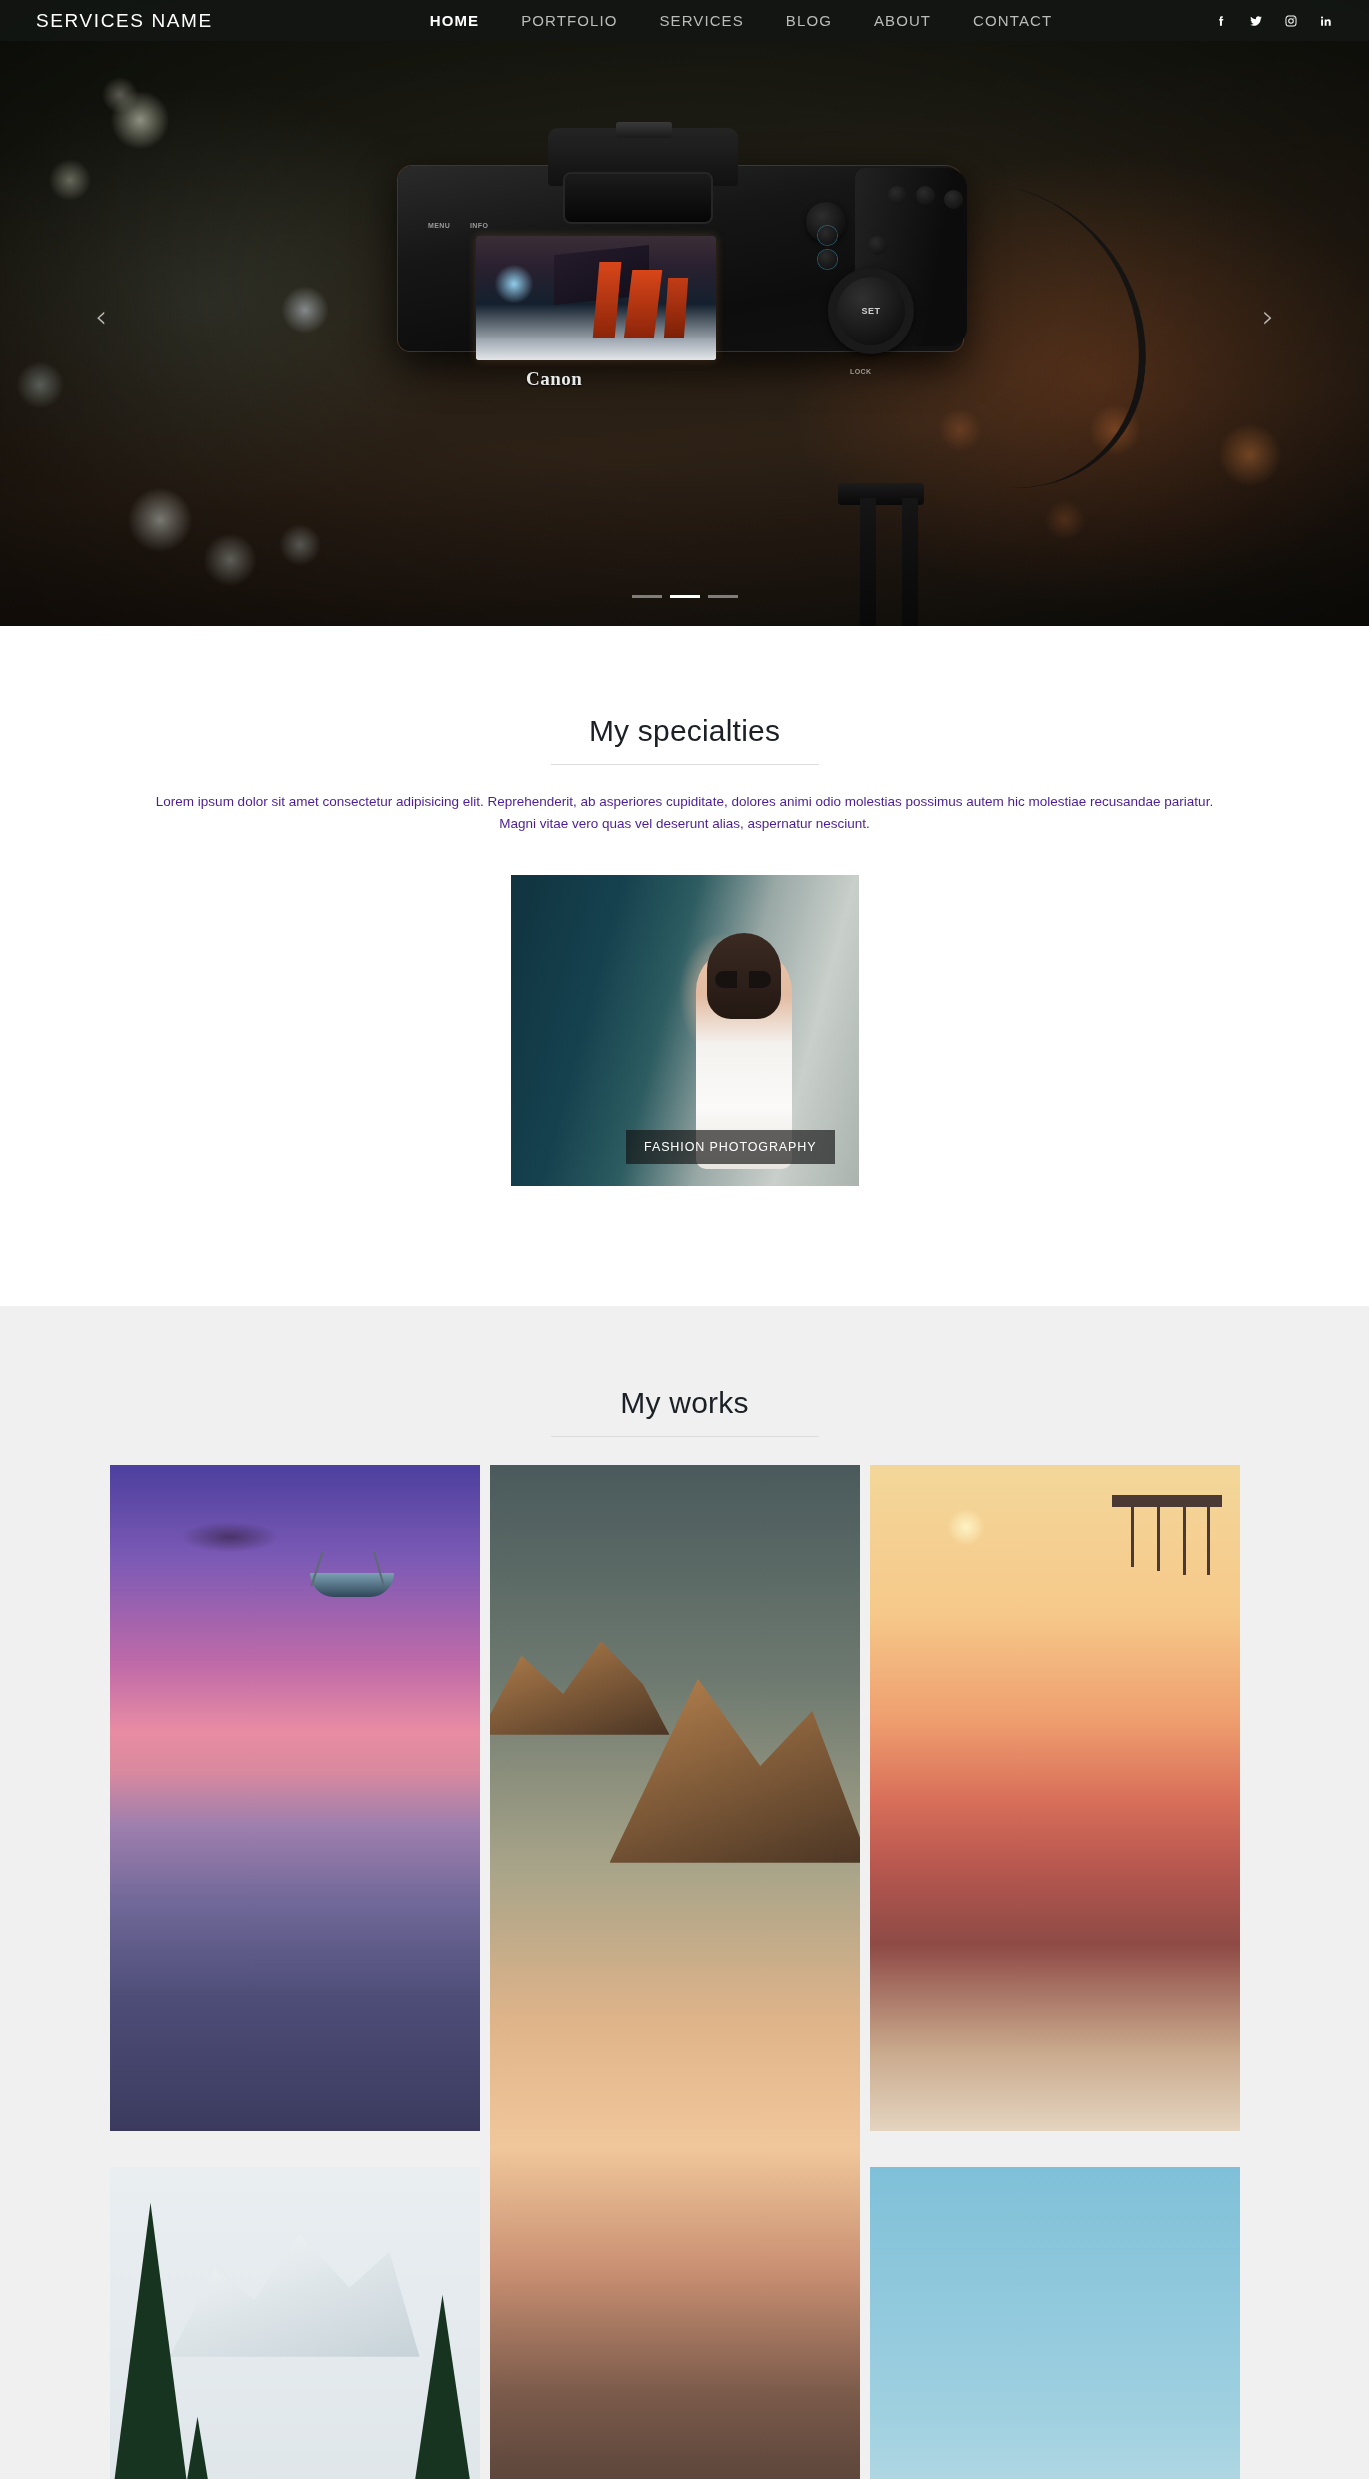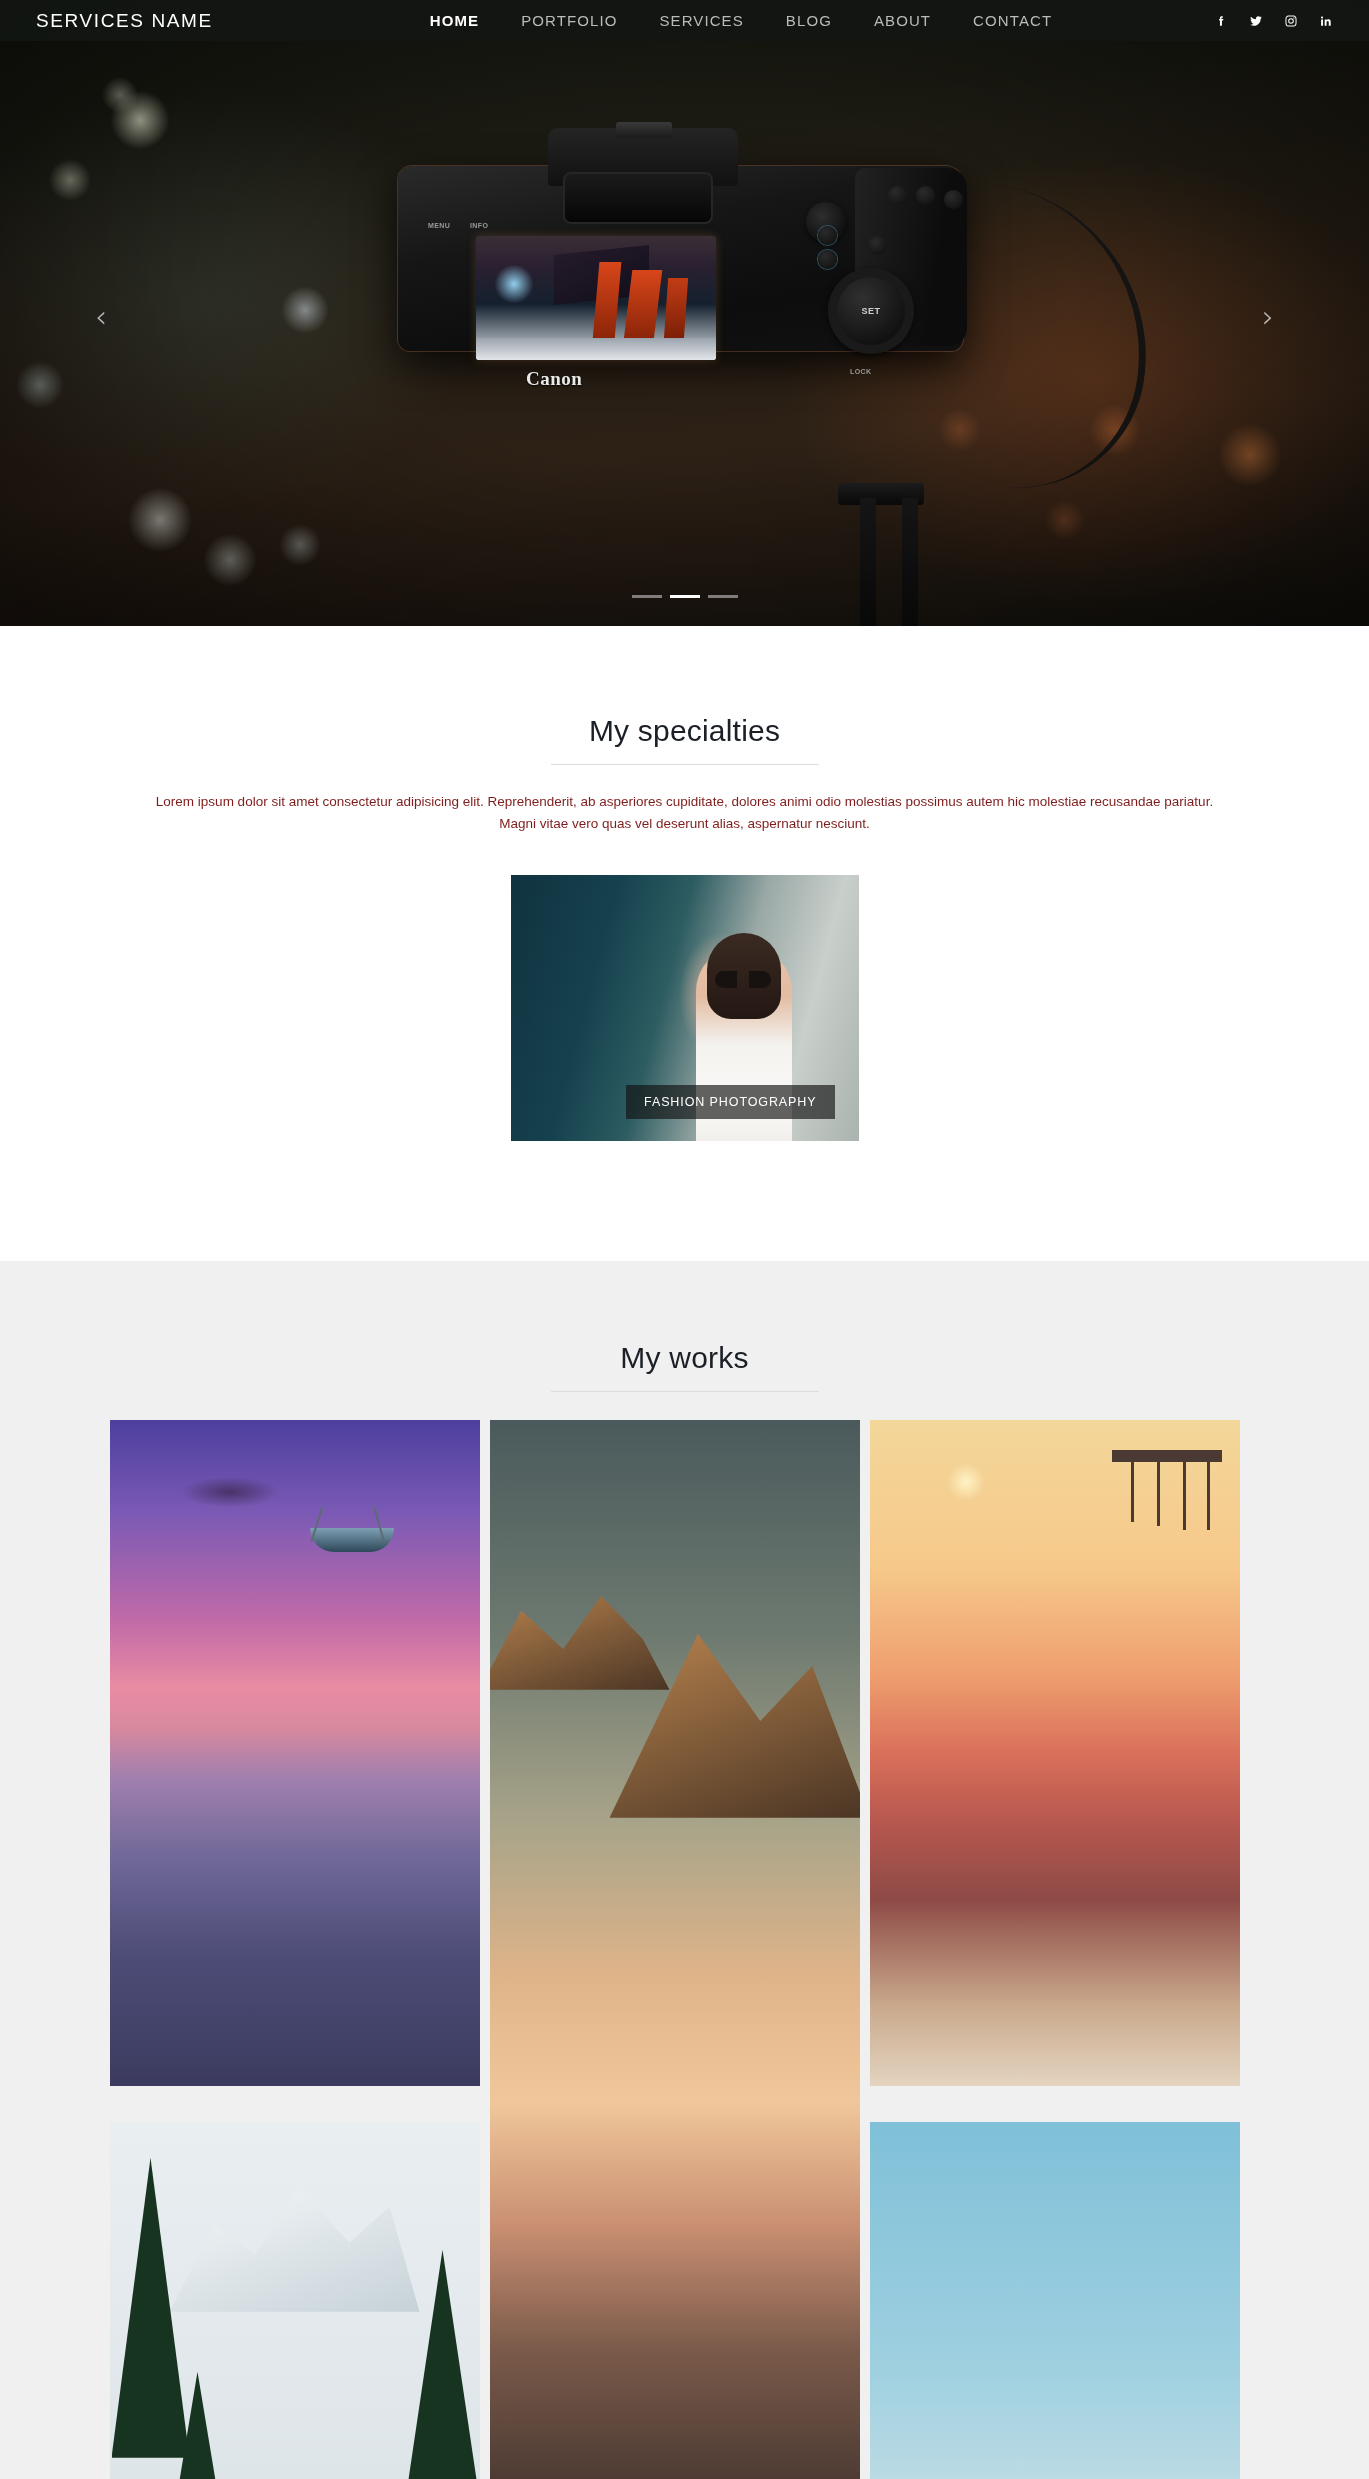--- a/index.html
+++ b/index.html
@@ -170,29 +170,29 @@
 
   .sec-head { text-align:center; }
   .sec-title {
     font-size:30px; font-weight:400; color:#1b1f26; letter-spacing:.2px;margin-top:8px;
   }
   .sec-rule {
     width:268px; height:1px; background:#dcdcdc; margin:16px auto 0;
   }
   .sec-desc {
     max-width:1110px; margin:26px auto 0; text-align:center;
-    font-size:13.5px; line-height:1.62; color:#7f1d1d; padding:0 20px;
+    font-size:13.5px; line-height:1.62; color:#4c1d95; padding:0 20px;
   }
   .sec-gray .sec-desc { max-width:1040px; }
 
   
   .spec-row {
     display:flex; justify-content:center; gap:98px; margin-top:40px;
   }
-  .spec-card { position:relative; width:348px; height:266px; overflow:hidden; }
+  .spec-card { position:relative; width:348px; height:311px; overflow:hidden; }
   .spec-card .img { position:absolute; inset:0; }
   .spec-cap {
     position:absolute; left:50%; transform:translateX(-50%); bottom:22px;
     background:rgba(18,18,18,.66); color:#fff;
     font-size:12.5px; letter-spacing:.9px; padding:10px 18px; white-space:nowrap;
   }
   .spec-card:nth-child(1) .spec-cap { left:auto; right:24px; transform:none; }
   .spec-card:nth-child(3) .spec-cap { left:auto; right:20px; transform:none; }
 
   .img-fashion {

